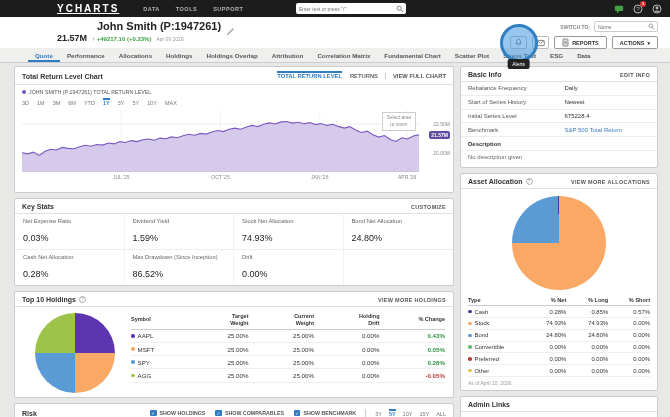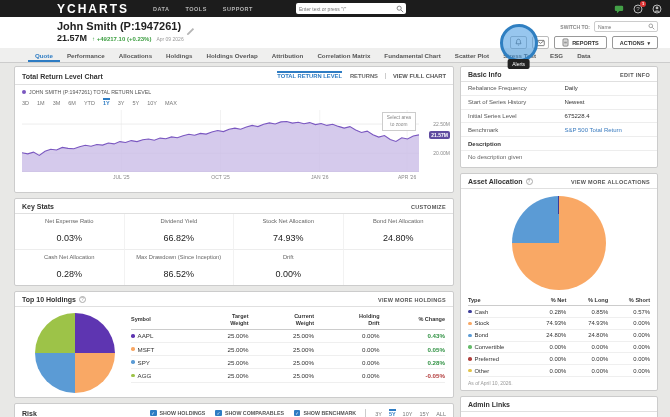--- a/index.html
+++ b/index.html
@@ -1,32 +1,32 @@
 <!DOCTYPE html>
 <html><head>
 <meta charset="utf-8">
 <style>
   * { margin:0; padding:0; box-sizing:border-box; }
   html,body { width:670px; height:417px; overflow:hidden; }
   body { font-family:"Liberation Sans", sans-serif; background:#e8e8e6; position:relative; }
 
   
   .topnav { height:17px; background:#1c1c1c; display:flex; align-items:center; padding:0 8px 0 57px; position:relative; }
-  .logo { color:#fff; font-weight:bold; font-size:12px; letter-spacing:2px; cursor:pointer; }
+  .logo { color:#fff; font-weight:bold; font-size:10px; letter-spacing:2px; cursor:pointer;text-decoration:underline; }
   .topnav-items { display:flex; gap:16px; margin-left:24px; }
   .topnav-item { color:#b5b5b5; font-size:5.5px; font-weight:bold; letter-spacing:.5px; cursor:pointer; }
   .nav-search { position:absolute; left:296px; top:3px; width:110px; height:11px; background:#fff; border-radius:2px; display:flex; align-items:center; padding-right:2px; }
   .nav-search input { border:0; flex:1; font-size:5px; padding:0 3px; color:#333; outline:none; min-width:0; background:transparent; }
   .nav-icons { margin-left:auto; display:flex; gap:9px; align-items:center; }
   .nav-ic { width:10px; height:10px; display:flex; align-items:center; justify-content:center; position:relative; cursor:pointer; }
   .badge { position:absolute; top:-3px; right:-3px; background:#d33; color:#fff; font-size:4px; font-weight:bold; border-radius:50%; width:6px; height:6px; display:flex; align-items:center; justify-content:center; }
 
   
   .pagehead { background:#fff; padding:3px 12px 4px 57px; position:relative; height:31px; }
-  .ph-title-row { display:flex; align-items:center; gap:5px; }
+  .ph-title-row { display:flex; align-items:center; gap:5px;margin-left:40px; }
   .ph-title { font-size:11px; font-weight:bold; color:#222; }
   .edit { width:9px; height:9px; cursor:pointer; }
   .ph-value-row { display:flex; align-items:baseline; gap:5px; margin-top:1px; }
   .ph-value { font-size:9px; font-weight:bold; color:#222; }
   .ph-change { font-size:6px; font-weight:bold; color:#3c9e40; }
   .ph-date { font-size:5px; color:#999; }
   .ph-right { position:absolute; right:12px; top:4px; display:flex; flex-direction:column; align-items:flex-end; gap:4px; z-index:4; }
   .switch-row { display:flex; align-items:center; gap:4px; }
   .switch-label { font-size:5px; color:#888; font-weight:bold; }
   .switch-input { width:64px; height:11px; border:1px solid #ccc; border-radius:2px; display:flex; align-items:center; padding:0 2px 0 3px; background:#fff; }
@@ -68,21 +68,21 @@
   .range.active { color:#2e7cc3; font-weight:bold; box-shadow: inset 0 2px 0 #2e7cc3; }
   .plot-wrap { position:relative; margin:1px 34px 0 7px; height:62px; }
   .plot-wrap svg { position:absolute; inset:0; width:100%; height:100%; cursor:crosshair; }
   .y-label { position:absolute; right:-31px; font-size:5px; color:#888; }
   .last-badge { position:absolute; right:-31px; background:#5f4ba0; color:#fff; font-size:5px; font-weight:bold; padding:1px 2px; border-radius:2px; z-index:2; }
   .zoom-hint { position:absolute; top:2px; right:3px; border:1px solid #ccc; background:#fff; font-size:4.8px; color:#888; text-align:center; padding:2px 4px; line-height:1.4; white-space:pre-line; }
   .x-labels { position:relative; margin:2px 34px 0 7px; height:8px; }
   .x-label { position:absolute; transform:translateX(-50%); font-size:5px; color:#888; white-space:nowrap; }
 
   
-  .ks-grid { display:grid; grid-template-columns:repeat(4,1fr);text-align:center; }
+  .ks-grid { display:grid; grid-template-columns:repeat(4,1fr); }
   .ks-cell { padding:4px 8px 6px; border-bottom:1px solid #ededed; border-right:1px solid #f2f2f2; }
   .ks-cell:nth-child(4n) { border-right:none; }
   .ks-cell:nth-child(n+5) { border-bottom:none; }
   .ks-label { font-size:5.8px; color:#666; min-height:13px; line-height:1.25; }
   .ks-value { font-size:9px; color:#222; margin-top:2px; }
 
   
   .hold-body { display:flex; align-items:flex-start; padding:4px 8px 4px 20px; }
   .pie { border-radius:50%; }
   #holdings-pie { width:80px; height:80px; margin-top:2px; }
@@ -302,21 +302,21 @@
         <span class="panel-title">Key Stats</span>
         <span class="panel-action">CUSTOMIZE</span>
       </div>
       <div class="ks-grid" id="ks-grid">
           <div class="ks-cell">
             <div class="ks-label">Net Expense Ratio</div>
             <div class="ks-value">0.03%</div>
           </div>
           <div class="ks-cell">
             <div class="ks-label">Dividend Yield</div>
-            <div class="ks-value">66.82%</div>
+            <div class="ks-value">1.59%</div>
           </div>
           <div class="ks-cell">
             <div class="ks-label">Stock Net Allocation</div>
             <div class="ks-value">74.93%</div>
           </div>
           <div class="ks-cell">
             <div class="ks-label">Bond Net Allocation</div>
             <div class="ks-value">24.80%</div>
           </div>
           <div class="ks-cell">

